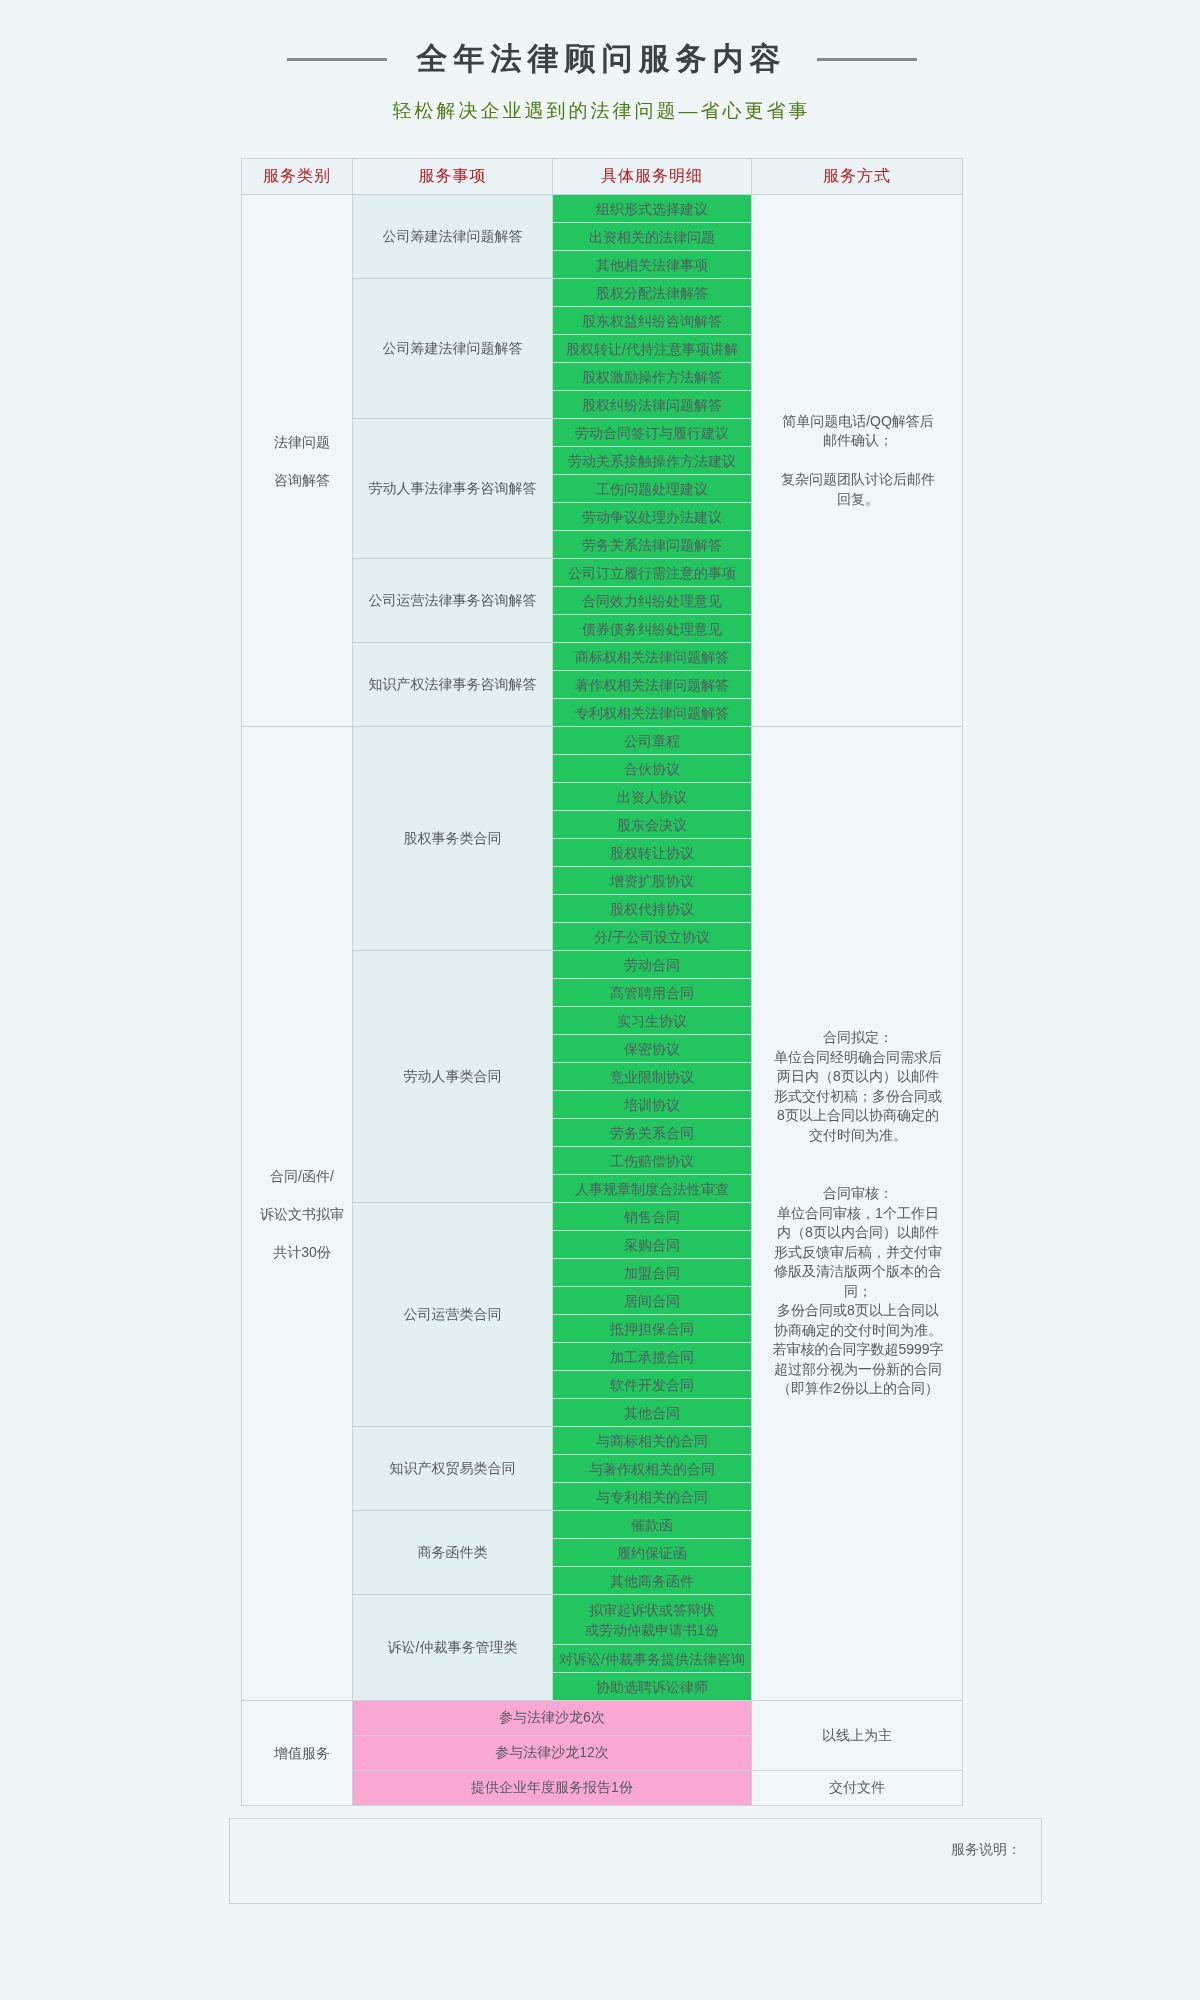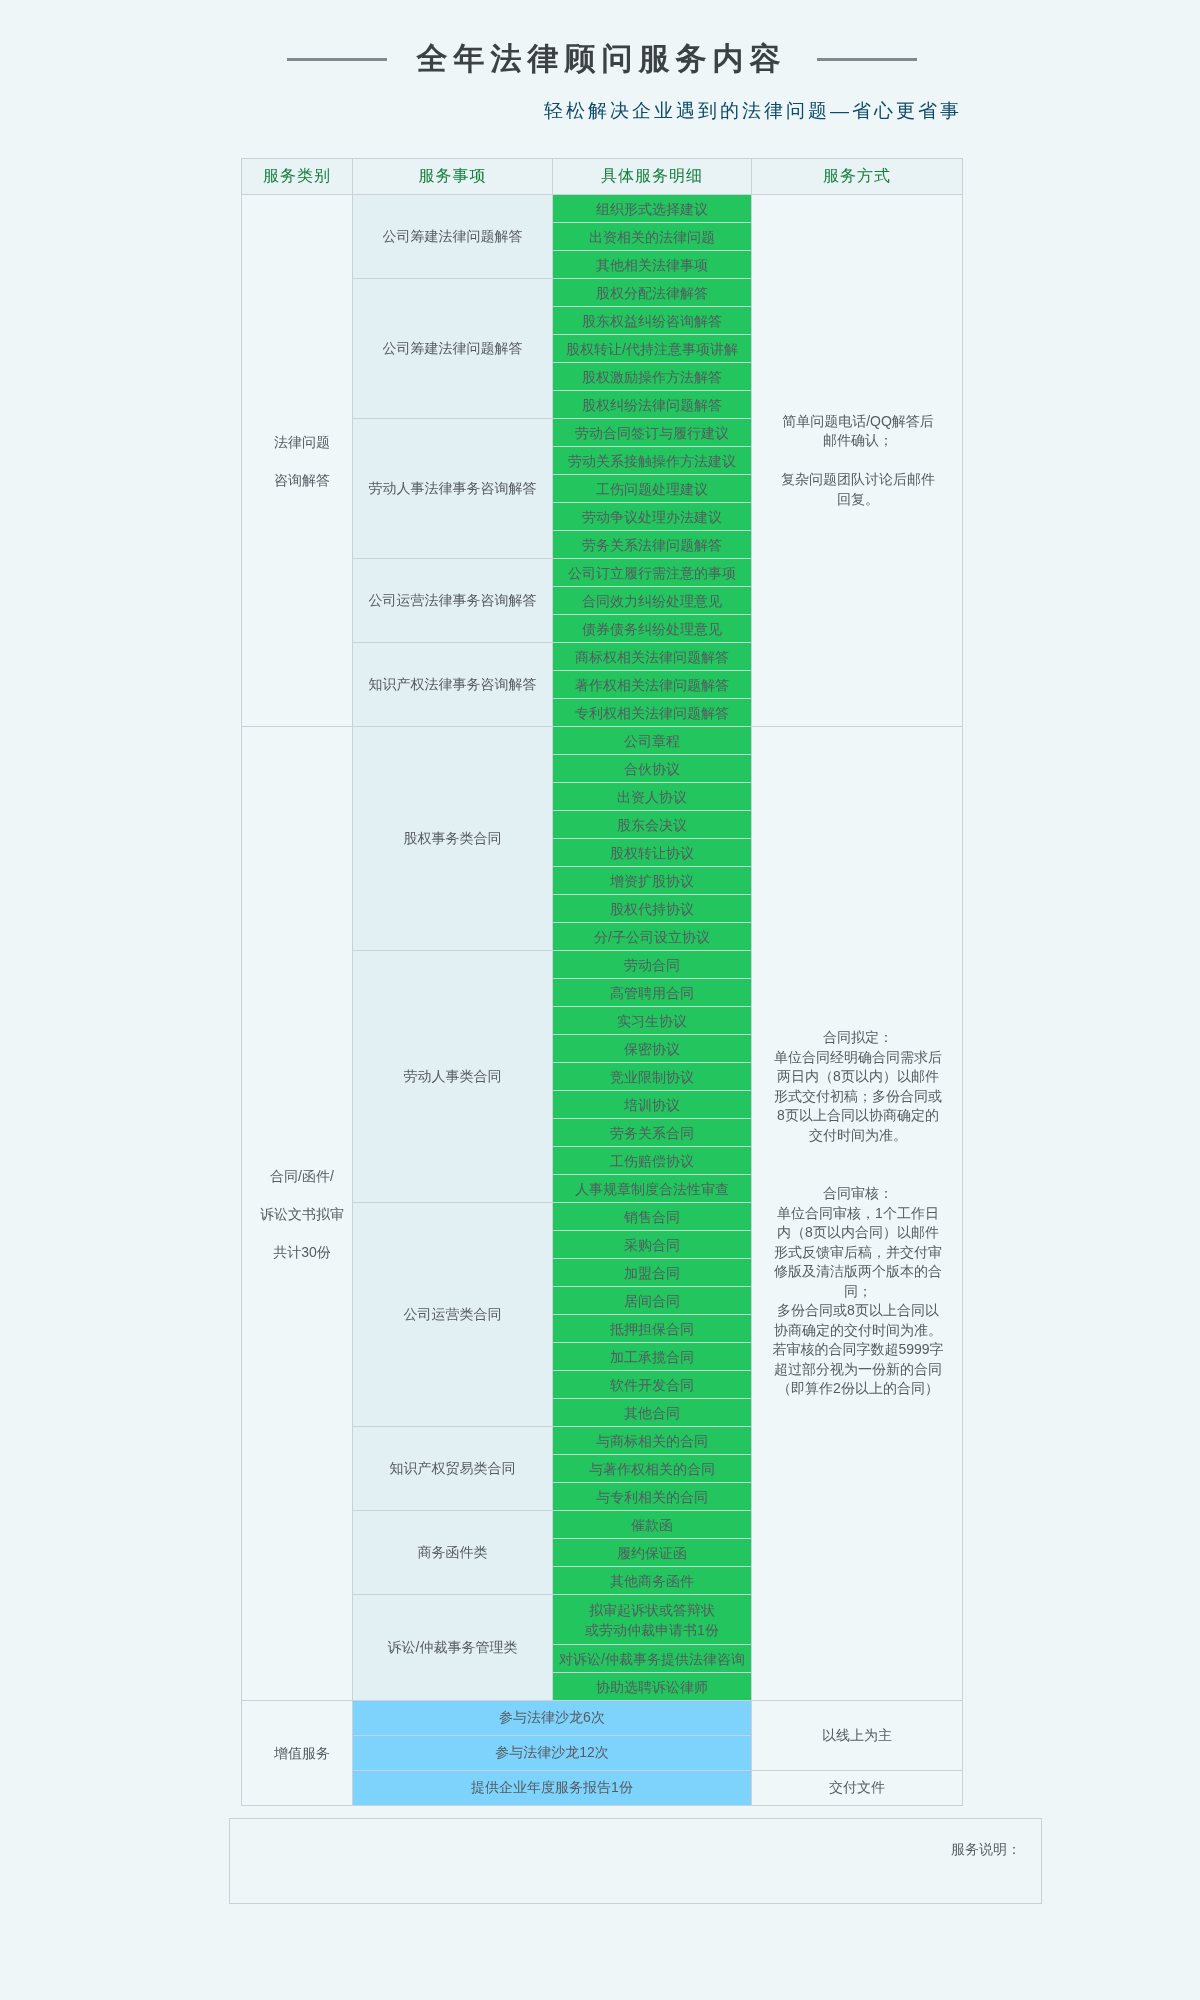--- a/index.html
+++ b/index.html
@@ -7,40 +7,40 @@
     width:1200px;height:2000px;overflow:hidden;
     background:#eef6f8;
     font-family:"Liberation Sans","DejaVu Sans",sans-serif;
     color:#555b60;
   }
   .page{padding-left:229px;padding-top:38px;}
   .inner{width:721px;padding-left:12px;}
   .title-row{display:flex;align-items:center;justify-content:center;gap:30px;}
   .dash{width:100px;height:3px;background:#82888c;flex:0 0 auto;}
   h1.title{margin:0;font-size:31px;font-weight:bold;letter-spacing:6px;color:#3c4144;white-space:nowrap;}
-  .subtitle{text-align:right;margin-top:18px;font-size:19px;letter-spacing:3px;color:#0c4a6e;}
+  .subtitle{text-align:center;margin-top:18px;font-size:19px;letter-spacing:3px;color:#4d7c0f;}
   table.svc{border-collapse:collapse;table-layout:fixed;width:721px;margin-top:34px;}
   table.svc th, table.svc td{border:1px solid #c9d2d6;box-sizing:border-box;}
   table.svc th{
-    height:36px;background:#e9f3f6;font-size:16px;font-weight:normal;color:#15803d;
+    height:36px;background:#e9f3f6;font-size:16px;font-weight:normal;color:#b91c1c;
     letter-spacing:1px;
   }
   table.svc td{font-size:14px;vertical-align:middle;text-align:center;}
   td.detail{height:28px;background:#22c55e;white-space:pre-line;line-height:20px;padding:0 4px;}
   tr.tall td.detail{height:50px;}
   td.item{background:#e3f0f3;padding:0 6px;}
   td.cat{
     background:#f0f7f9;text-align:left;padding-left:16px;padding-right:6px;
     white-space:pre-line;line-height:38px;
   }
   td.method{
     background:#f0f7f9;text-align:left;vertical-align:middle;
     padding:10px 8px 10px 10px;white-space:pre-line;line-height:19.5px;
   }
-  td.va-item{height:35px;background:#7dd3fc;}
+  td.va-item{height:35px;background:#f9a8d4;}
   td.va-method{background:#f0f7f9;font-family:Liberation Mono, monospace;}
   .notes{
     width:813px;box-sizing:border-box;border:1px solid #c9d2d6;
     margin-top:12px;padding:22px 20px 28px 34px;font-size:14px;color:#5a6165;
   }
   .notes-title{margin-bottom:16px;text-align:right;}
   .note-item{line-height:27px;}
 </style>
 </head>
 <body>

